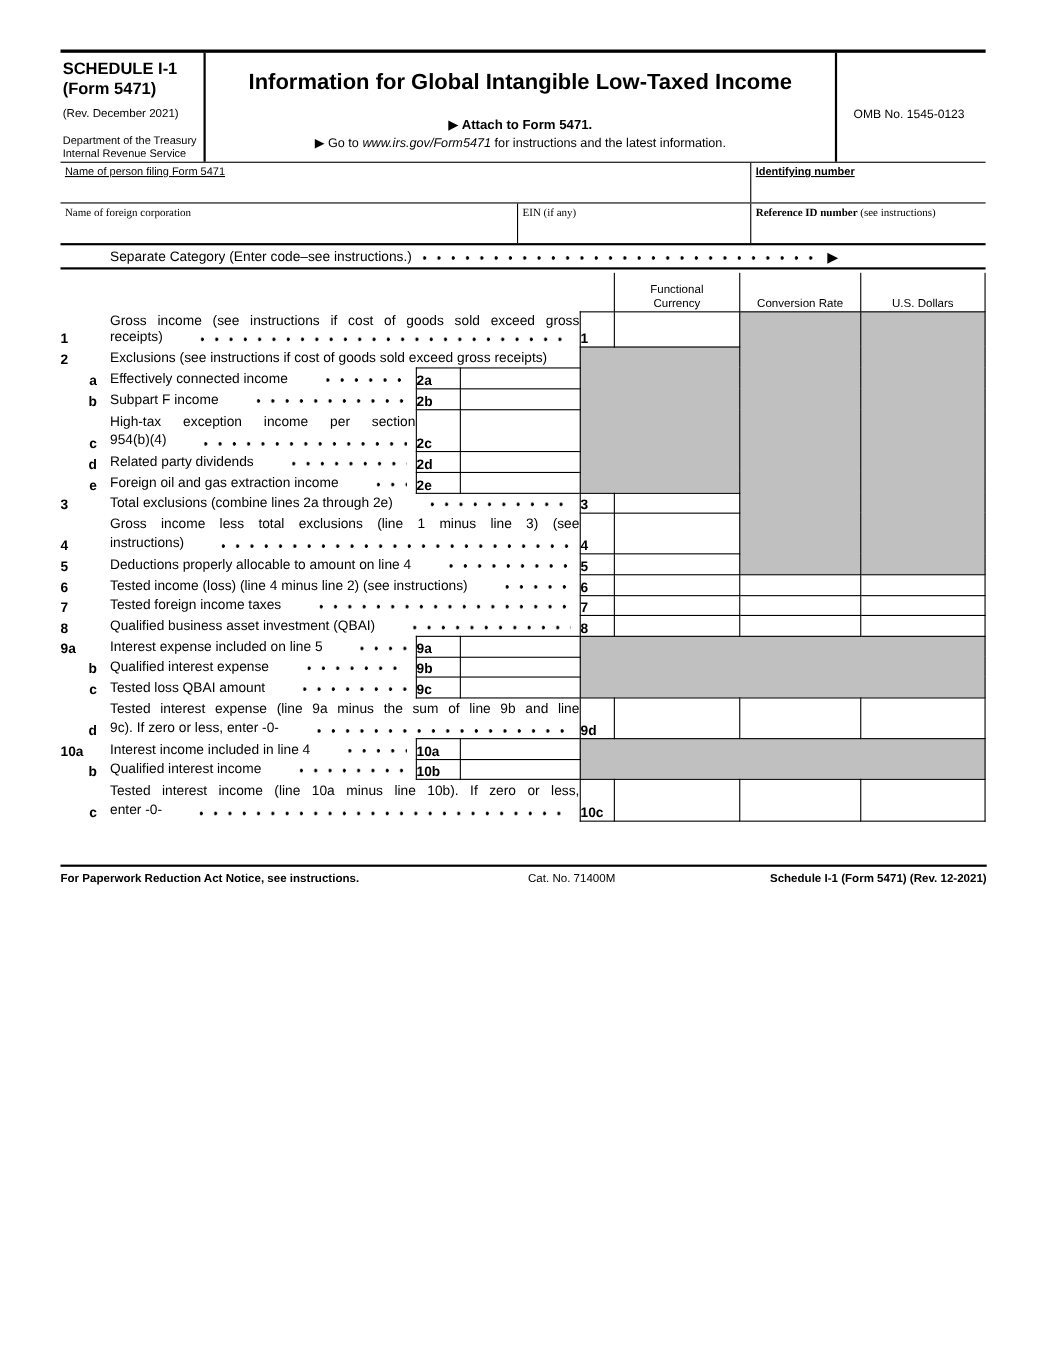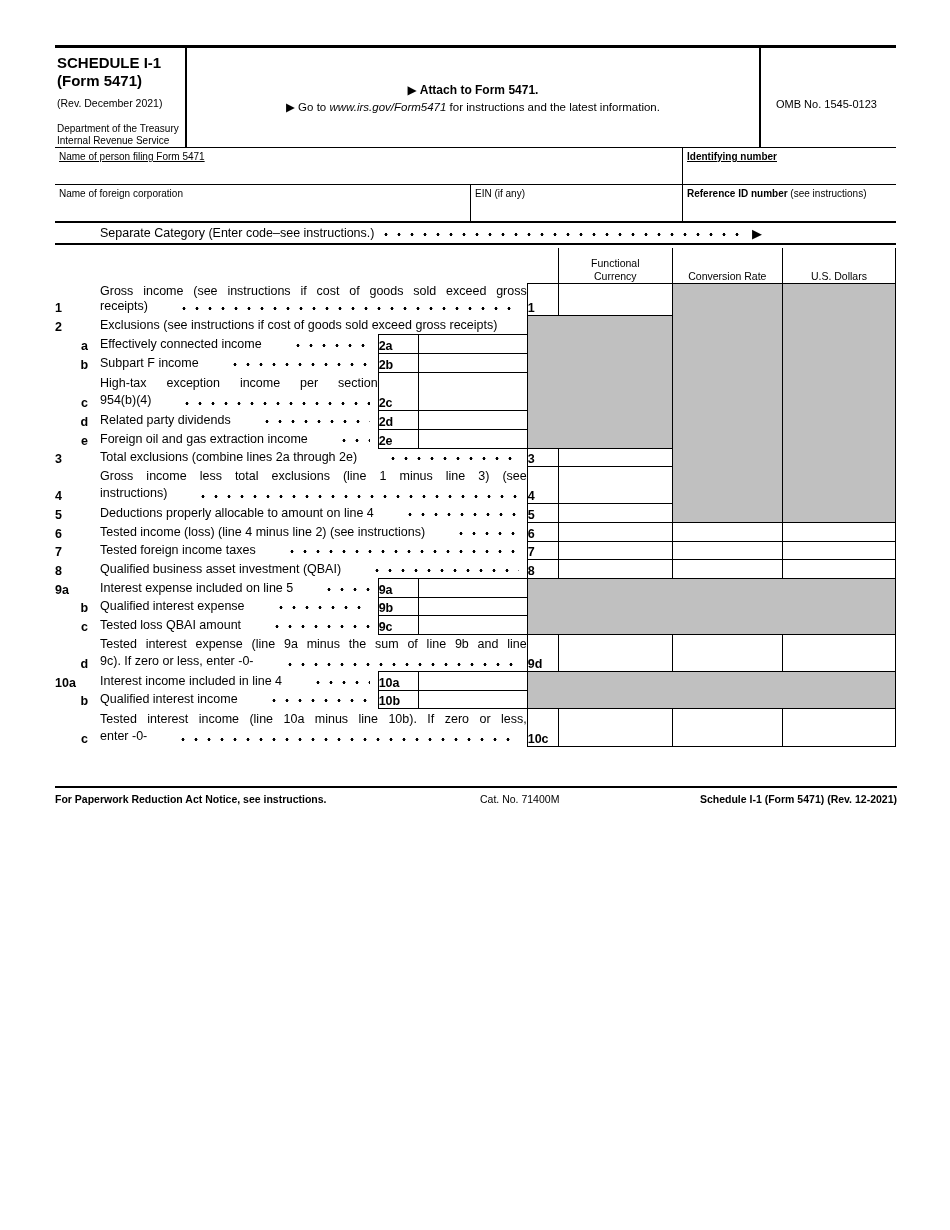--- a/index.html
+++ b/index.html
@@ -34,21 +34,21 @@
   .hdr-right { width:135px; padding-top:50px; padding-left:15px; font-size:11px; }
   
   .idrow1 {
     position:absolute; left:55px; top:147px; width:841px; height:38px;
     border-top:1px solid #000; border-bottom:1px solid #000; display:flex;
     font-size:10px;
     text-decoration:underline;
   }
   .idrow2 {
     position:absolute; left:55px; top:185px; width:841px; height:38px;
-    border-bottom:2.5px solid #000; display:flex; font-size:10px;
+    border-bottom:2.5px solid #000; display:flex; font-size:10px;font-family:Liberation Serif, serif;
   }
   .idcell { padding:3px 0 0 4px; }
   .bl { border-left:1.5px solid #000; }
   .b  { font-weight:bold; }
   
   .sep {
     position:absolute; left:55px; top:223px; width:841px; height:22px;
     border-bottom:2.5px solid #000;
     display:flex; align-items:flex-end; font-size:12.5px; padding-bottom:3px;
   }
@@ -112,20 +112,21 @@
     <div class="hdr-left">
       <div class="sched">SCHEDULE I-1</div>
       <div class="sched">(Form 5471)</div>
       <div class="rev">(Rev. December 2021)</div>
       <div class="dept">
         <div>Department of the Treasury</div>
         <div>Internal Revenue Service</div>
       </div>
     </div>
     <div class="hdr-center">
+      <div class="title">Information for Global Intangible Low-Taxed Income</div>
       <div class="attach">▶ Attach to Form 5471.</div>
       <div class="goto"><span>▶ Go to </span><span class="bi">www.irs.gov/Form5471</span><span> for instructions and the latest information.</span></div>
     </div>
     <div class="hdr-right">
       <span>OMB No. 1545-0123</span>
     </div>
   </div>
 
   <div class="idrow1">
     <div class="idcell" style="width:627px;">

